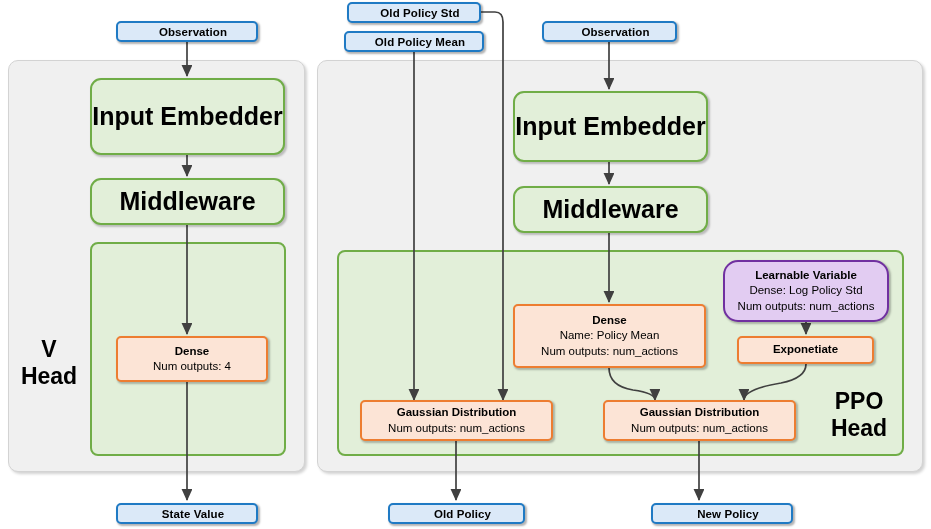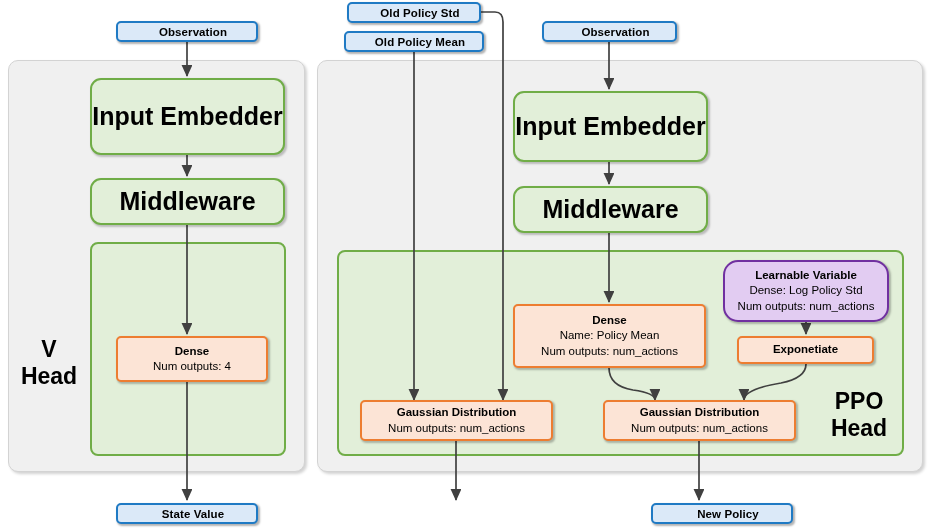--- a/index.html
+++ b/index.html
@@ -218,18 +218,21 @@
 
   <div class="node op-box" style="left:603px; top:400px; width:193px; height:41px;">
     <span class="ttl">Gaussian Distribution</span>
     <span>Num outputs: num_actions</span>
   </div>
 
   <div class="node io-box" style="left:116px; top:503px; width:142px; height:21px;">
     <span>State Value</span>
   </div>
 
+  <div class="node io-box" style="left:388px; top:503px; width:137px; height:21px;">
+    <span>Old Policy</span>
+  </div>
 
   <div class="node io-box" style="left:651px; top:503px; width:142px; height:21px;">
     <span>New Policy</span>
   </div>
 
 </div>
 
 </body></html>

